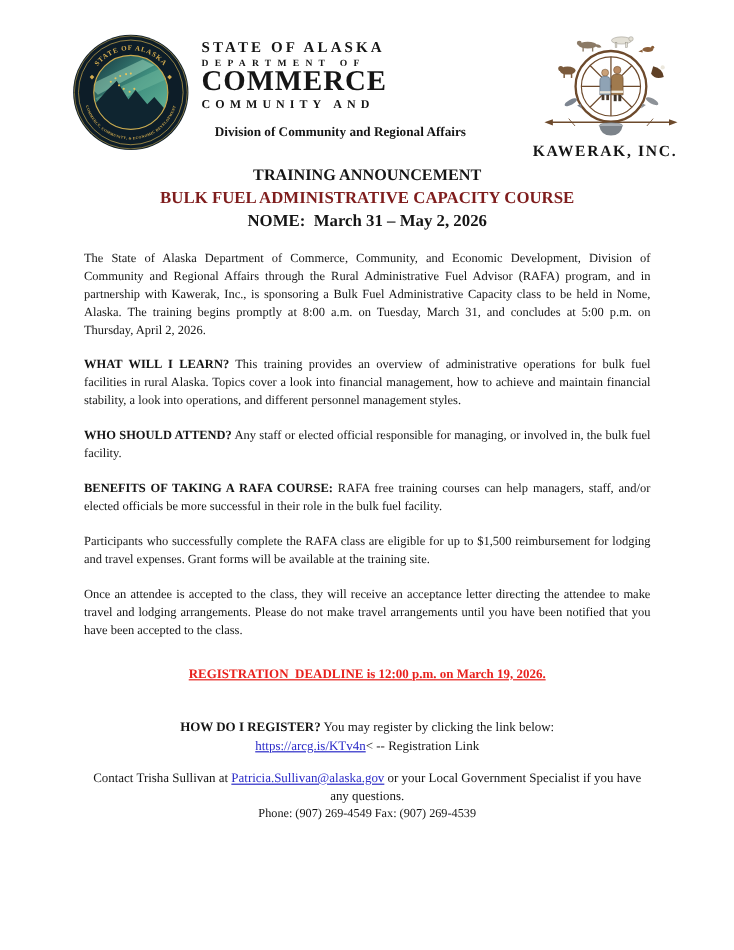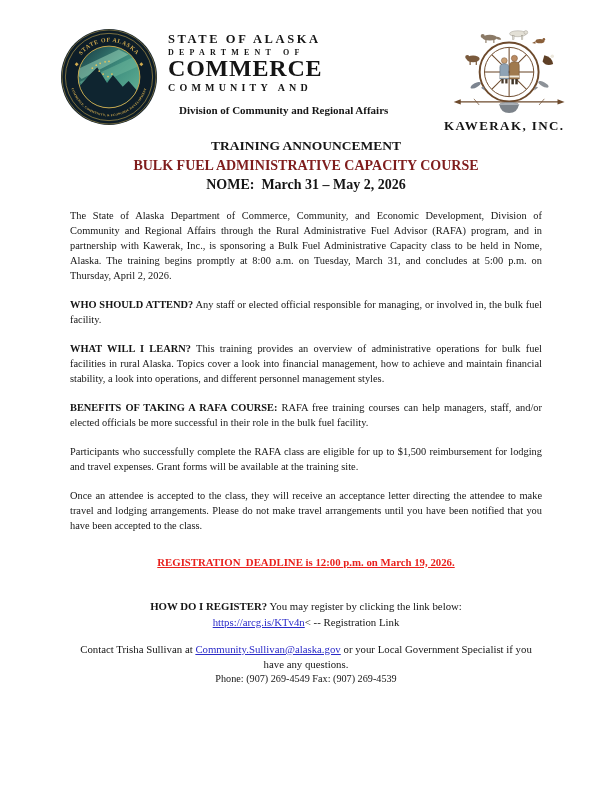--- a/index.html
+++ b/index.html
@@ -192,37 +192,37 @@
 
     <div class="title-block">
       <div class="title-1">TRAINING ANNOUNCEMENT</div>
       <div class="title-2">BULK FUEL ADMINISTRATIVE CAPACITY COURSE</div>
       <div class="title-3">NOME:  March 31 – May 2, 2026</div>
     </div>
 
     <div class="paragraphs">
       <p class="body-para">The State of Alaska Department of Commerce, Community, and Economic Development, Division of Community and Regional Affairs through the Rural Administrative Fuel Advisor (RAFA) program, and in partnership with Kawerak, Inc., is sponsoring a Bulk Fuel Administrative Capacity class to be held in Nome, Alaska. The training begins promptly at 8:00 a.m. on Tuesday, March 31, and concludes at 5:00 p.m. on Thursday, April 2, 2026.</p>
 
+      <p class="body-para"><span class="lead">WHAT WILL I LEARN?</span><span> This training provides an overview of administrative operations for bulk fuel facilities in rural Alaska. Topics cover a look into financial management, how to achieve and maintain financial stability, a look into operations, and different personnel management styles.</span></p>
+
       <p class="body-para"><span class="lead">WHO SHOULD ATTEND?</span><span> Any staff or elected official responsible for managing, or involved in, the bulk fuel facility.</span></p>
-
-      <p class="body-para"><span class="lead">WHAT WILL I LEARN?</span><span> This training provides an overview of administrative operations for bulk fuel facilities in rural Alaska. Topics cover a look into financial management, how to achieve and maintain financial stability, a look into operations, and different personnel management styles.</span></p>
 
       <p class="body-para"><span class="lead">BENEFITS OF TAKING A RAFA COURSE:</span><span> RAFA free training courses can help managers, staff, and/or elected officials be more successful in their role in the bulk fuel facility.</span></p>
 
       <p class="body-para">Participants who successfully complete the RAFA class are eligible for up to $1,500 reimbursement for lodging and travel expenses. Grant forms will be available at the training site.</p>
 
       <p class="body-para">Once an attendee is accepted to the class, they will receive an acceptance letter directing the attendee to make travel and lodging arrangements. Please do not make travel arrangements until you have been notified that you have been accepted to the class.</p>
 
       <p class="deadline-line"><span>REGISTRATION  DEADLINE is 12:00 p.m. on March 19, 2026.</span></p>
     </div>
 
     <div class="register-block">
       <div class="register-line1"><span class="lead">HOW DO I REGISTER?</span><span> You may register by clicking the link below:</span></div>
       <div class="register-link-line"><a class="link" href="#">https://arcg.is/KTv4n</a><span>&lt; -- Registration Link</span></div>
     </div>
 
     <div class="contact-block">
-      <div><span>Contact Trisha Sullivan at </span><a class="link" href="#">Community.Sullivan@alaska.gov</a><span> or your Local Government Specialist if you have any questions.</span></div>
+      <div><span>Contact Trisha Sullivan at </span><a class="link" href="#">Patricia.Sullivan@alaska.gov</a><span> or your Local Government Specialist if you have any questions.</span></div>
       <div class="phone-line">Phone: (907) 269-4549 Fax: (907) 269-4539</div>
     </div>
 
   </main>
 </div>
 
 </body></html>

